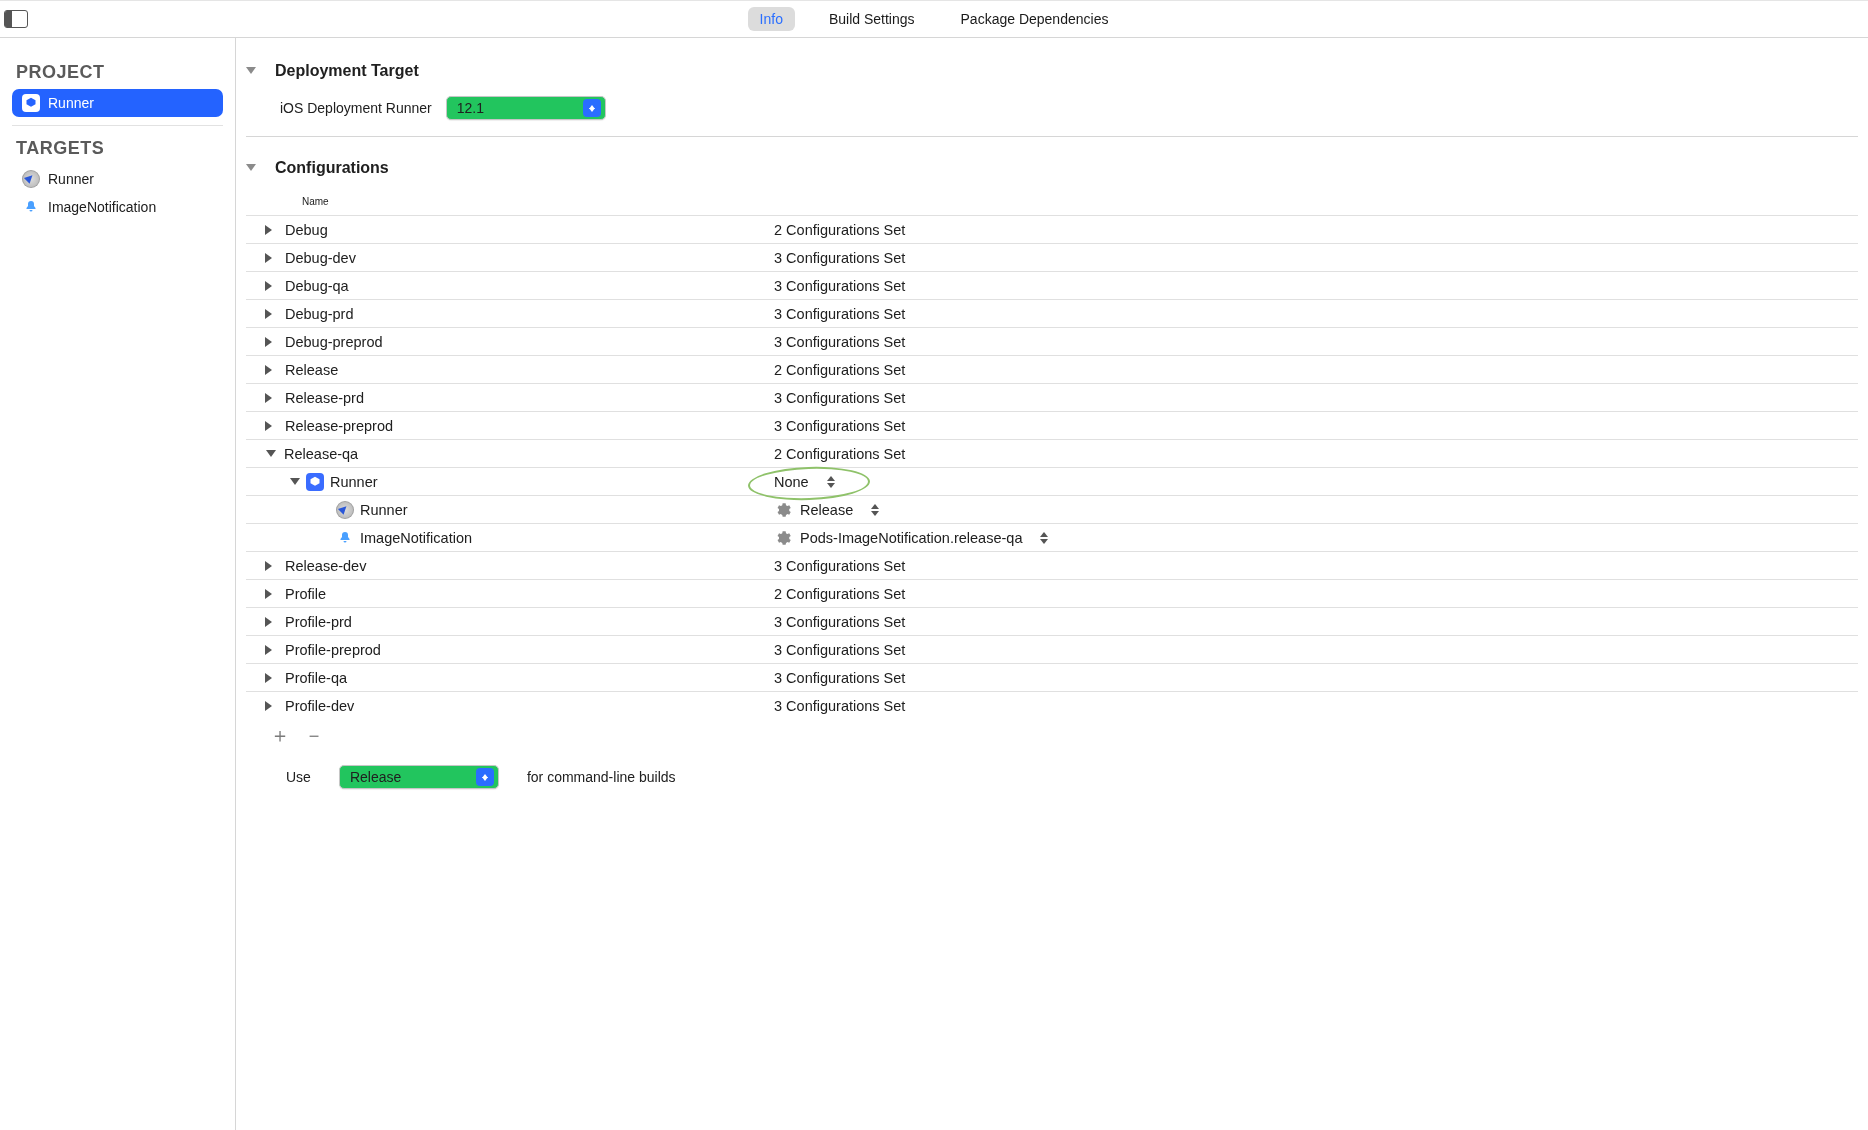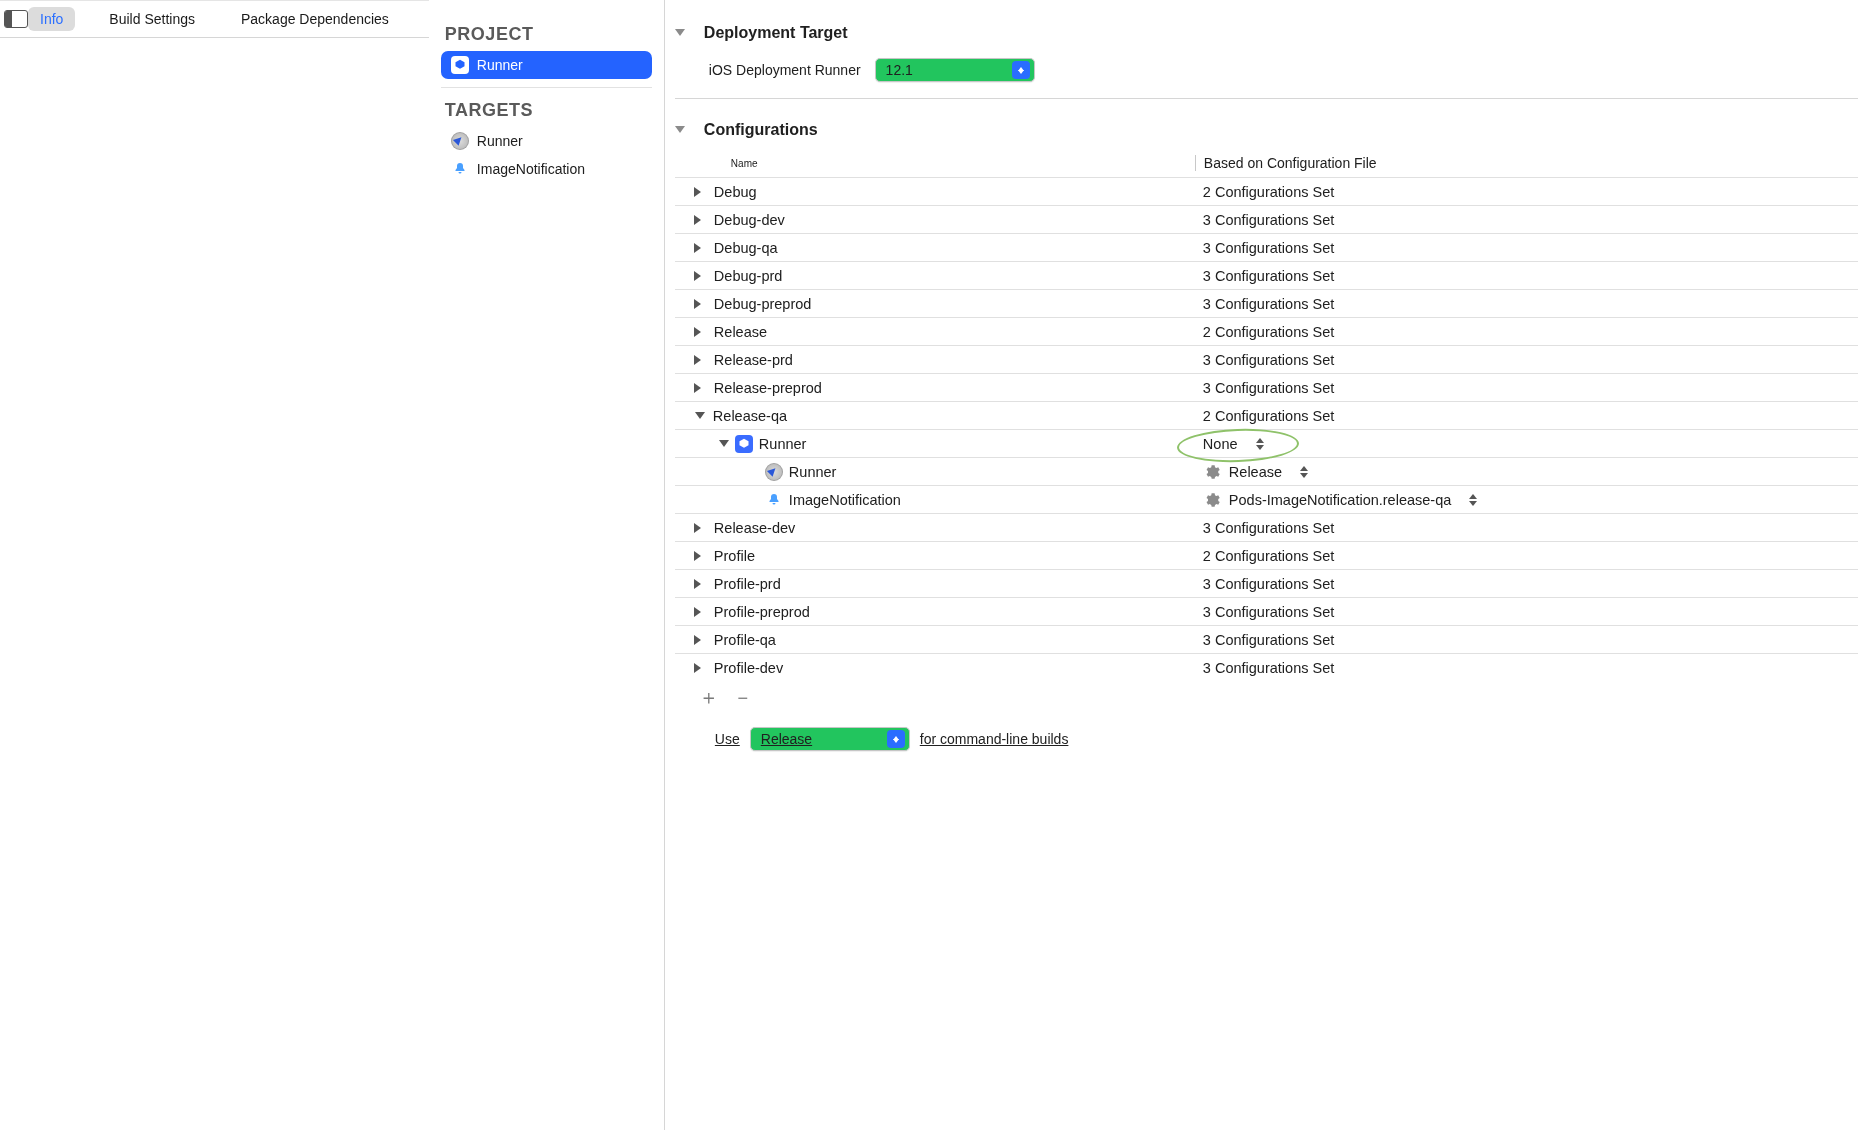--- a/index.html
+++ b/index.html
@@ -2,21 +2,21 @@
 <html><head>
   <meta charset="utf-8">
   <style>
     * { box-sizing: border-box; margin: 0; padding: 0; }
     body {
       font-family: -apple-system, "Helvetica Neue", Arial, sans-serif;
       font-size: 14px;
       color: #202020;
       background: #ffffff;
     }
-    .app { display: flex; height: 100vh; }
+    .app { display: flex; flex-direction: column; height: 100vh; }
 
     
     .topbar {
       height: 38px;
       display: flex;
       align-items: center;
       border-bottom: 1px solid #d6d6d6;
       border-top: 1px solid #e5e5e5;
     }
     .panel-toggle {
@@ -212,22 +212,22 @@
       color: #8b8b8b;
     }
 
     .footer-row {
       display:flex; gap:14px; padding: 6px 0 0 24px;
       color:#7a7a7a; font-size:20px;
     }
     .footer-btn { cursor:default; line-height:1; }
 
     .use-row {
-      display:flex; align-items:center; gap:10px;
-      margin: 20px 0 0 40px; font-size:14px;text-decoration:underline;
+      display:flex; align-items:center; gap:28px;
+      margin: 20px 0 0 40px; font-size:14px;
     }
   </style>
 </head>
 <body>
 
 <div class="app">
 
   <div class="topbar">
     <span class="panel-toggle"></span>
     <div class="tabs">
@@ -286,21 +286,20 @@
         <div class="section-header">
           <span class="discls"></span>
           <span class="section-title">Configurations</span>
         </div>
 
         <div class="cfg-table">
           <div class="cfg-row header-row">
             <div class="cfg-left">
                 <span class="cfg-col-name">Name</span>
               </div>
-            <div class="cfg-right cfg-col-file">Based on Configuration File</div>
           </div>
           <div id="cfg-rows">
               <div class="cfg-row indent-0">
                 <div class="cfg-left">
                   <span class="disc-right"></span>
                   <span class="cfg-name-text">Debug</span>
                 </div>
                 <div class="cfg-right">
                   <span>2 Configurations Set</span>
                 </div>

